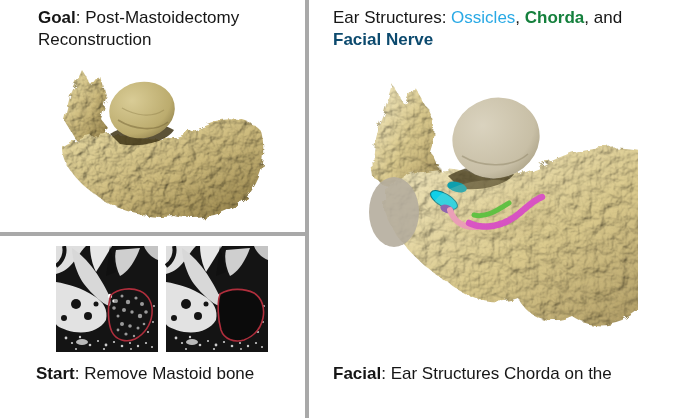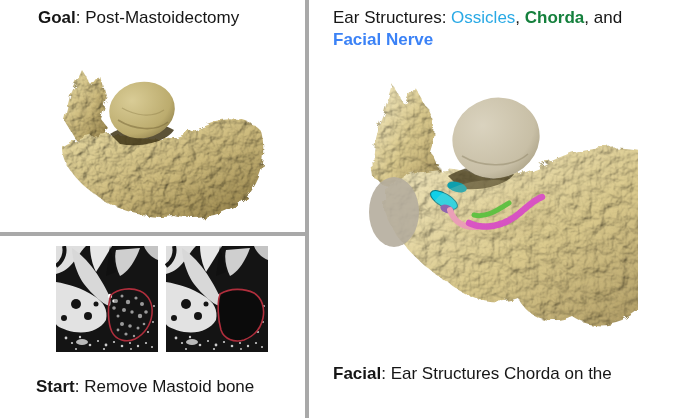--- a/index.html
+++ b/index.html
@@ -3,42 +3,43 @@
 <meta charset="utf-8">
 <style>
   *{margin:0;padding:0;box-sizing:border-box}
   html,body{background:#ffffff}
   .canvas{position:relative;width:638px;height:418px;background:#ffffff;overflow:hidden;
           font-family:"Liberation Sans",sans-serif;color:#161616}
   .caption{position:absolute;font-size:17px;line-height:22px}
   .caption .b{font-weight:bold}
   .c-ossicles{color:#29A9E5;font-weight:normal}
   .c-chorda{color:#15803d;font-weight:bold}
-  .c-facial{color:#3b82f6;font-weight:bold}
+  .c-facial{color:#0c4a6e;font-weight:bold}
   .divider-v{position:absolute;left:305px;top:0;width:4px;height:418px;background:#A9A9A9}
   .divider-h{position:absolute;left:0;top:232px;width:309px;height:4px;background:#A9A9A9}
   svg.fig{position:absolute;display:block}
   .cap-goal{left:38px;top:7px;width:256px}
   .cap-ear{left:333px;top:7px;width:350px}
-  .cap-start{left:36px;top:376px;width:256px}
+  .cap-start{left:36px;top:363px;width:256px}
   .cap-example{left:333px;top:363px;width:356px}
   .img-goal{left:48px;top:60px;width:225px;height:165px}
   .img-ct{left:56px;top:246px;width:212px;height:107px}
   .img-overlay{left:344px;top:60px;width:340px;height:272px}
 </style>
 </head>
 <body>
 
 <div class="canvas">
 
   <div class="divider-v"></div>
   <div class="divider-h"></div>
 
   <div class="caption cap-goal">
     <span class="b">Goal</span><span>: Post-Mastoidectomy</span><br>
+    <span>Reconstruction</span>
   </div>
 
   <div class="caption cap-ear">
     <span>Ear Structures: </span><span class="c-ossicles">Ossicles</span><span>, </span><span class="c-chorda">Chorda</span><span>, and</span><br>
     <span class="c-facial">Facial Nerve</span>
   </div>
 
   <div class="caption cap-start">
     <span class="b">Start</span><span>: Remove Mastoid bone</span><br>
   </div>

